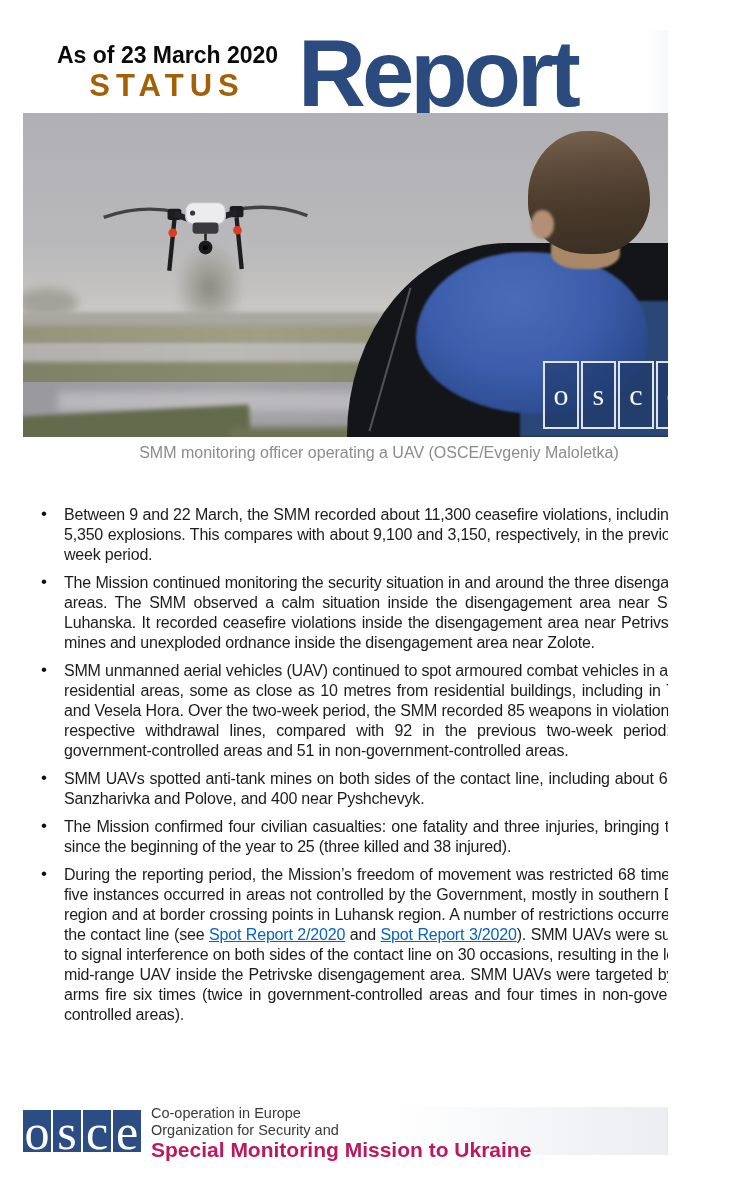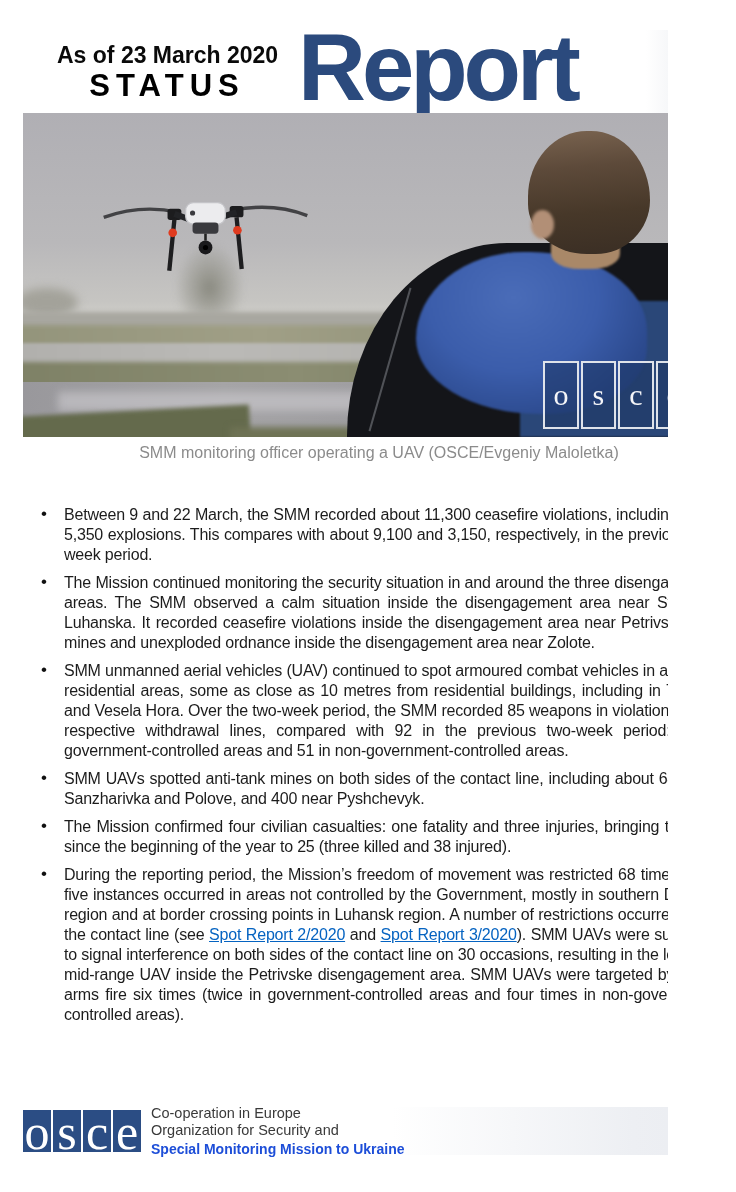--- a/index.html
+++ b/index.html
@@ -12,22 +12,22 @@
   
   .shadow-tr { position:absolute; left:646px; top:30px; width:90px; height:83px;
     background:linear-gradient(90deg, rgba(240,241,244,0) 0%, #eff1f4 45%, #e9ebf0 100%); }
   .shadow-br { position:absolute; left:392px; top:1107px; width:344px; height:48px;
     background:linear-gradient(90deg, rgba(240,241,244,0) 0%, #edeff3 70%, #eaecf1 100%); }
 
   
   .date-line { position:absolute; left:57px; top:42px; width:220px; text-align:center;
     font-size:23px; font-weight:bold; color:#0a0a0a; white-space:nowrap; }
   .status-word { position:absolute; left:57px; top:68px; width:220px; text-align:center;
-    font-size:31px; font-weight:bold; letter-spacing:6px; color:#000000; }
-  .report-word { position:absolute; left:298px; top:12px; height:112px; line-height:112px;
+    font-size:31px; font-weight:bold; letter-spacing:6px; color:#a16207; }
+  .report-word { position:absolute; left:298px; top:18px; height:112px; line-height:112px;
     font-size:94px; font-weight:bold; letter-spacing:-4px; color:#2b4a7d; white-space:nowrap; }
 
   
   .photo { position:absolute; left:23px; top:113px; width:690px; height:324px;
     overflow:hidden; background:linear-gradient(180deg,#b0afb4 0%,#b9b8ba 40%,#c6c5c2 58%,#cfcec9 63%); }
   .photo .layer { position:absolute; }
   .tree { left:22%; top:40%; width:10%; height:25%;
     background:radial-gradient(ellipse at 50% 55%, #8a8a80 0%, rgba(138,138,128,0) 72%); filter:blur(3px); }
   .bush { left:-1%; top:54%; width:9%; height:9%; background:#a3a29a; border-radius:50%; filter:blur(5px); }
   .gd-far { left:-2%; top:61.5%; width:104%; height:5.5%; background:#a8a7a0; filter:blur(2px); }
@@ -84,21 +84,21 @@
   .fact::before { content:'\2022'; position:absolute; left:10px; top:-1px; font-size:17px; color:#111; }
   .doc-link { color:#0563c1; text-decoration:underline; }
 
   
   .osce-logo { position:absolute; left:23px; top:1110px; display:flex; gap:2px; }
   .logo-sq { width:28px; height:42px; background:#2b4d84; color:#ffffff;
     font-family:"Liberation Serif", serif; font-size:50px; line-height:40px;
     display:flex; align-items:flex-end; justify-content:center; overflow:hidden; }
   .footer-text { position:absolute; left:151px; top:1105px; }
   .org-line { font-size:14.5px; line-height:17px; color:#3a3a3a; }
-  .mission-line { font-size:14px; line-height:19px; font-weight:bold; color:#1d4ed8; margin-top:1px; }
+  .mission-line { font-size:21px; line-height:19px; font-weight:bold; color:#be185d; margin-top:1px; }
 </style>
 </head>
 <body>
 
 <div class="page">
 
   <div class="shadow-tr"></div>
   <div class="shadow-br"></div>
 
   <div class="date-line">As of 23 March 2020</div>

